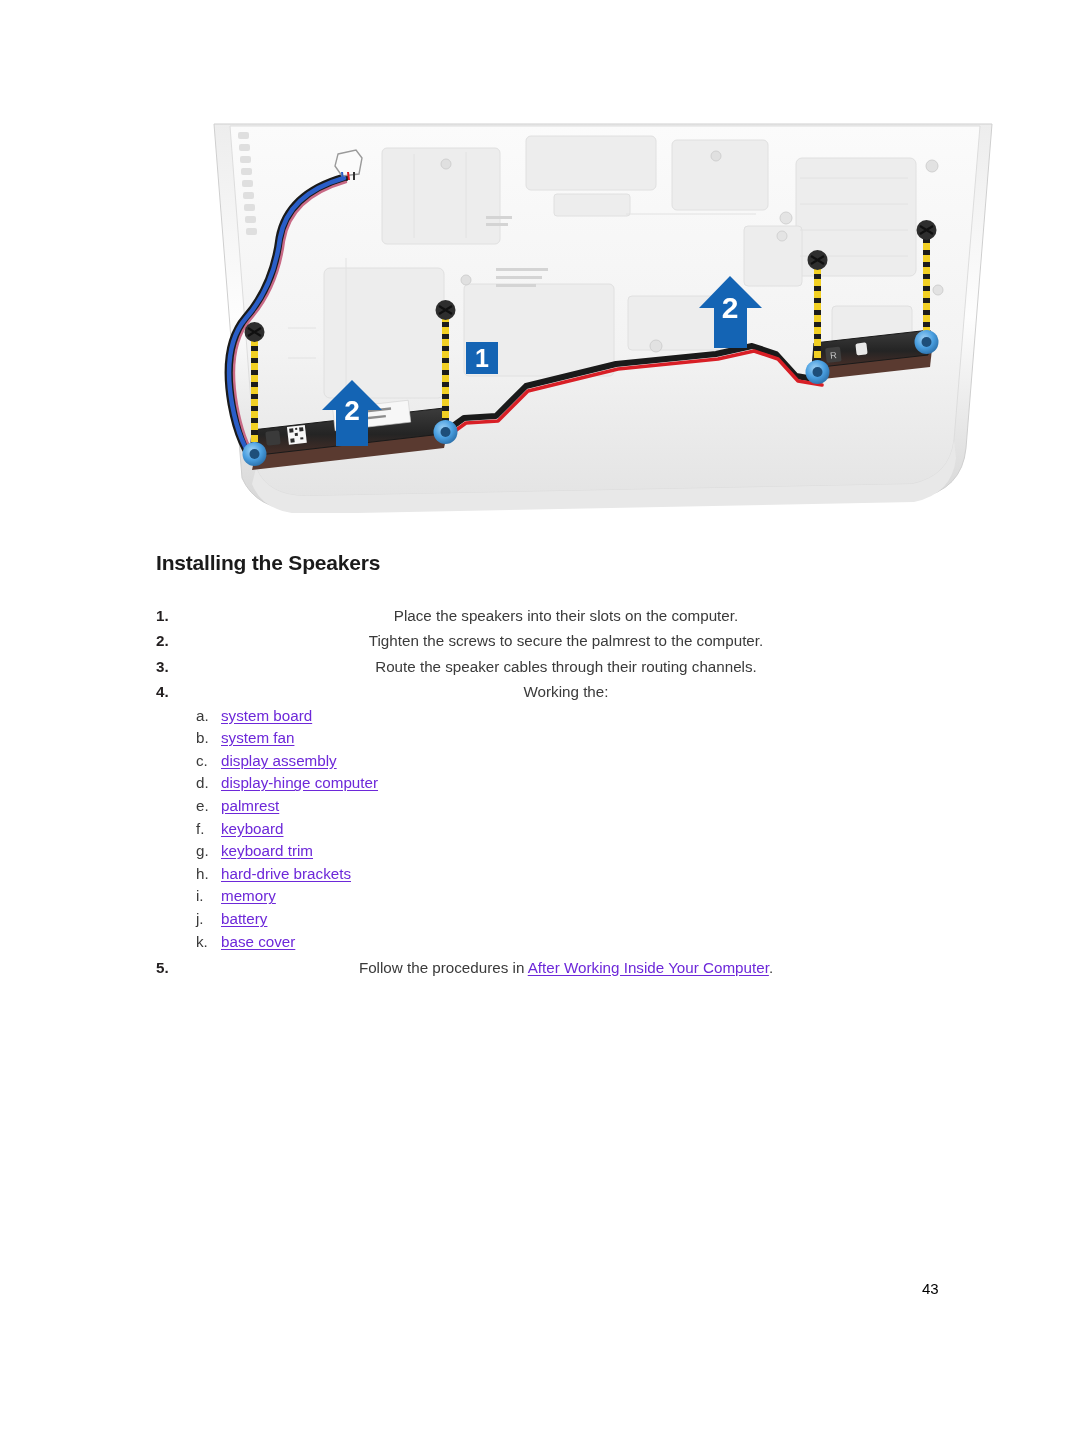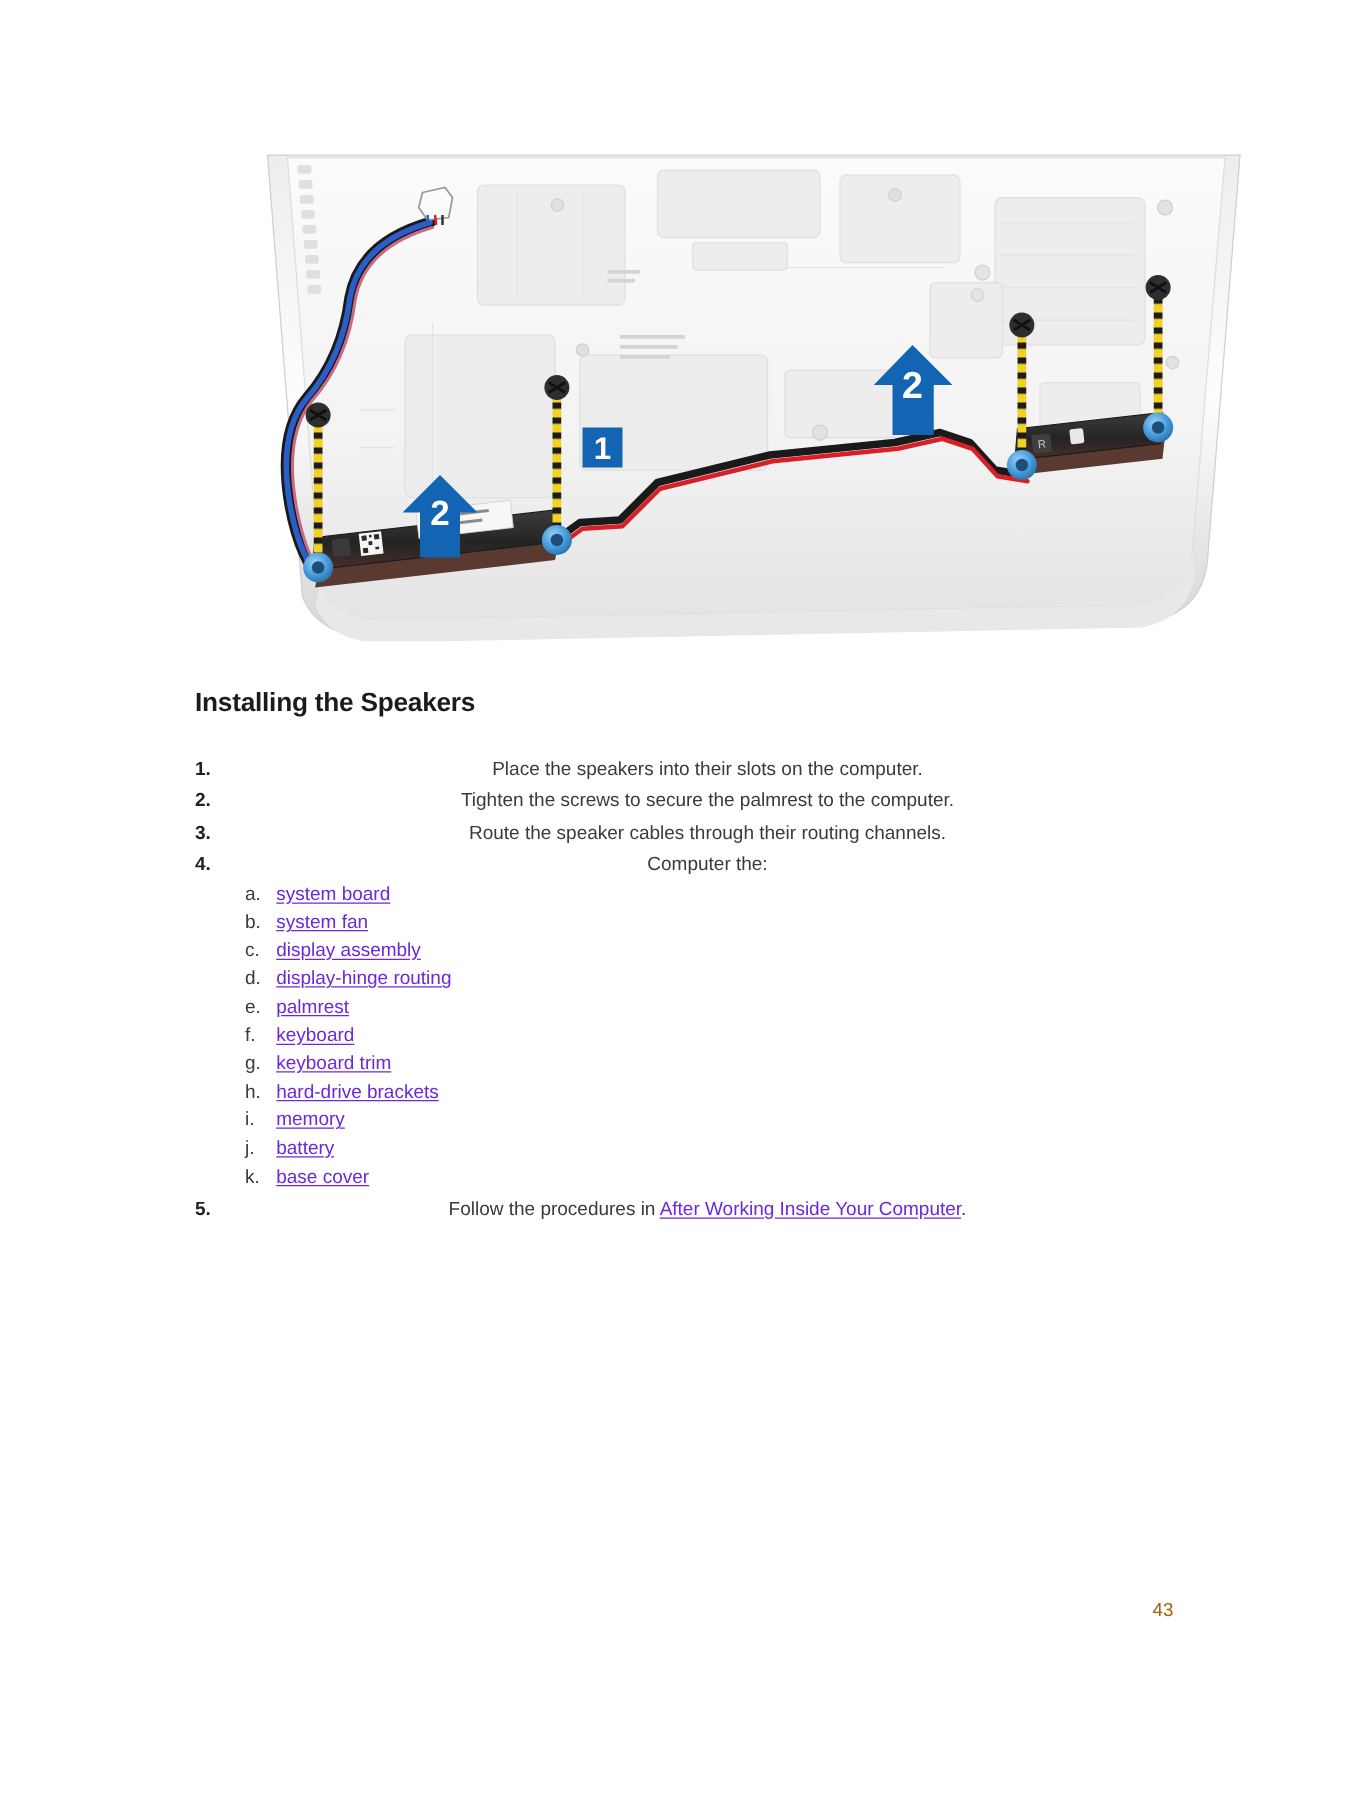--- a/index.html
+++ b/index.html
@@ -70,21 +70,21 @@
     cursor: pointer;
   }
   .step5 { margin-top: 2px; }
 
   
   .page-number {
     position: absolute;
     left: 922px;
     top: 1280px;
     font-size: 15px;
-    color: #a16207;
+    color: #000000;
   }
 </style>
 </head>
 <body>
 
 <div class="figure">
   <svg viewBox="0 0 810 395" xmlns="http://www.w3.org/2000/svg">
     <defs>
       <linearGradient id="chassisGrad" x1="0" y1="0" x2="0" y2="1">
         <stop offset="0%" stop-color="#fbfbfb"></stop>
@@ -294,39 +294,39 @@
     <span class="step-text">Tighten the screws to secure the palmrest to the computer.</span>
   </div>
 
   <div class="step">
     <span class="step-num">3.</span>
     <span class="step-text">Route the speaker cables through their routing channels.</span>
   </div>
 
   <div class="step">
     <span class="step-num">4.</span>
-    <span class="step-text">Computer the:</span>
+    <span class="step-text">Working the:</span>
   </div>
 
   <div class="sublist">
     <div class="sub-item">
       <span class="sub-letter">a.</span>
       <span class="doclink">system board</span>
     </div>
     <div class="sub-item">
       <span class="sub-letter">b.</span>
       <span class="doclink">system fan</span>
     </div>
     <div class="sub-item">
       <span class="sub-letter">c.</span>
       <span class="doclink">display assembly</span>
     </div>
     <div class="sub-item">
       <span class="sub-letter">d.</span>
-      <span class="doclink">display-hinge routing</span>
+      <span class="doclink">display-hinge computer</span>
     </div>
     <div class="sub-item">
       <span class="sub-letter">e.</span>
       <span class="doclink">palmrest</span>
     </div>
     <div class="sub-item">
       <span class="sub-letter">f.</span>
       <span class="doclink">keyboard</span>
     </div>
     <div class="sub-item">

